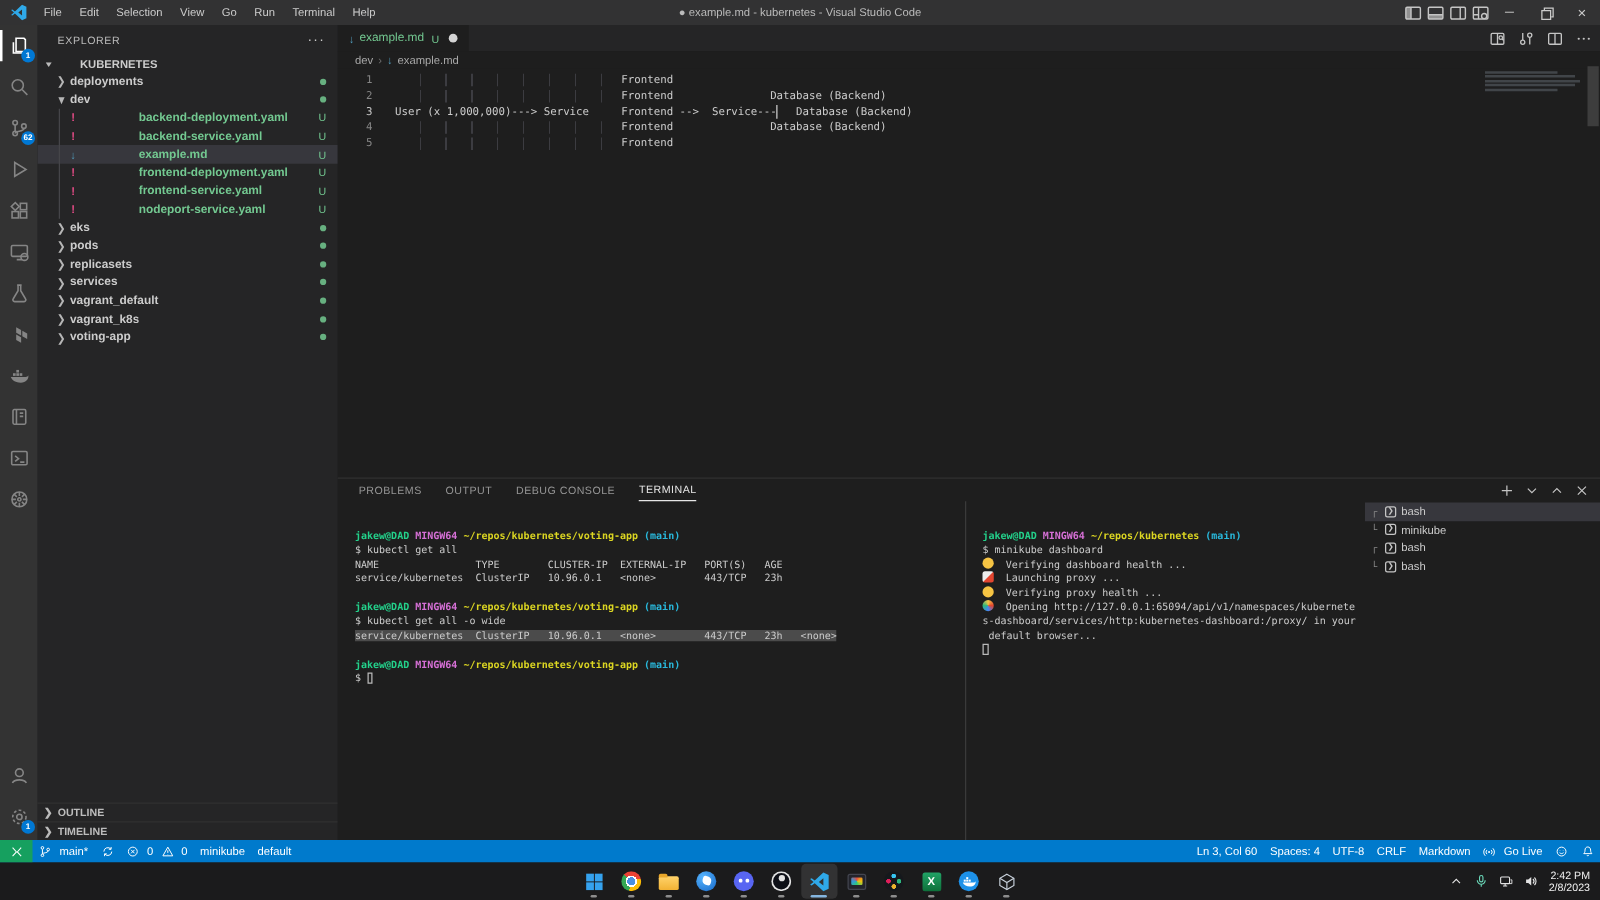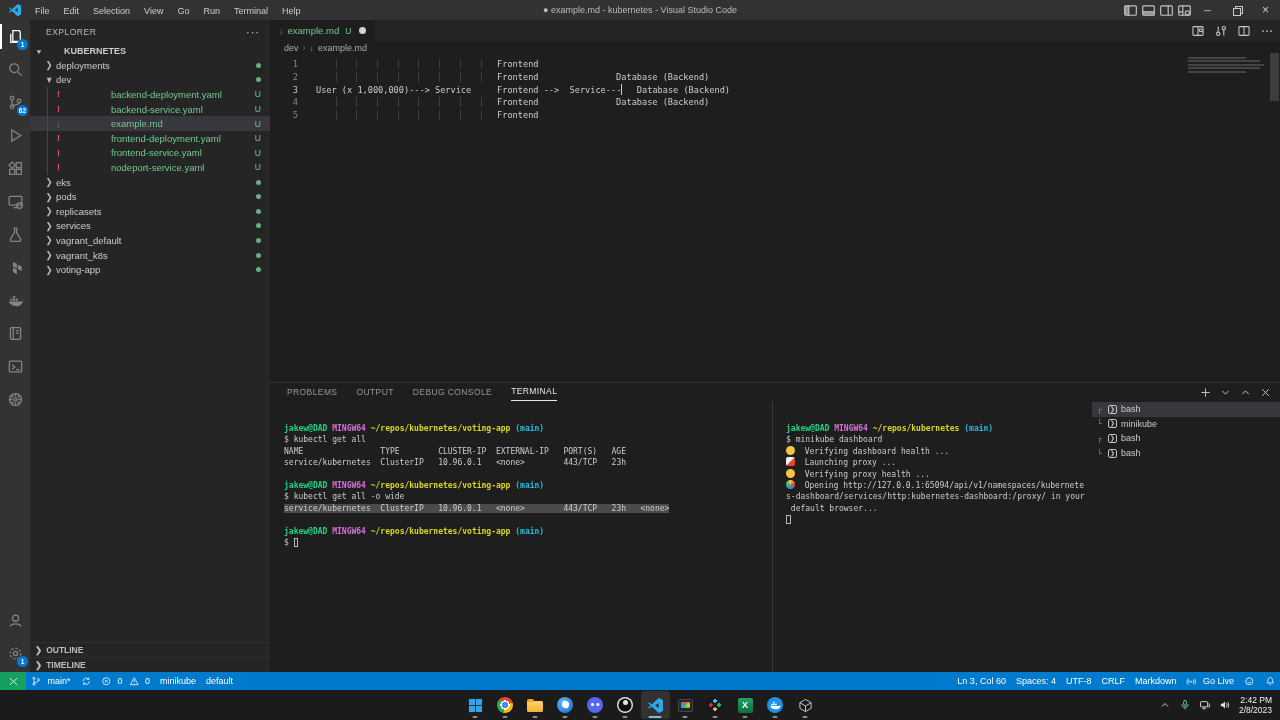--- a/index.html
+++ b/index.html
@@ -40,21 +40,21 @@
   .sb-section .chev { font-size:8px; transform:scaleY(.8); color:#bbb; }
   .tree { position:absolute; left:0; top:38px; width:240px; }
   .trow { position:relative; height:14.6px; display:flex; align-items:center; font-size:9.5px; cursor:pointer; }
   .trow.selected { background:#37373d; }
   .trow .chev { color:#b6b6b6; font-size:8.5px; width:8px; margin-right:3px; text-align:center; transform:scaleY(1.1); }
   .trow.f0 { padding-left:15px; }
   .trow.f1 { padding-left:24px; }
   .trow .fico { width:9px; margin-right:5px; font-weight:bold; text-align:center; }
   .fico.yaml { color:#e64c87; font-size:9px; }
   .fico.md { color:#519aba; font-size:9px; }
-  .trow .nm { white-space:nowrap; overflow:hidden; }
+  .trow .nm { white-space:nowrap; overflow:hidden;font-weight:bold; }
   .trow .nm.untracked { color:#73c991;padding-left:43px; }
   .trow .badge { position:absolute; right:9px; color:#73c991; font-size:8.5px; }
   .trow .badge.dot { width:5px; height:5px; border-radius:50%; background:#73c991; opacity:.85; }
   .tree-guide { position:absolute; left:17px; width:1px; background:#454549; }
   .sb-bottom { position:absolute; left:0; bottom:0; width:240px; }
   .sb-brow { height:15px; border-top:1px solid #303031; display:flex; align-items:center; font-size:8.5px; font-weight:bold; color:#bcbcbc; padding-left:5px; gap:4px; }
   .sb-brow .chev { font-size:8.5px; color:#bbb; }
 
   
   .editor { position:absolute; left:270px; top:20px; width:1010px; height:362px; background:#1e1e1e; }

